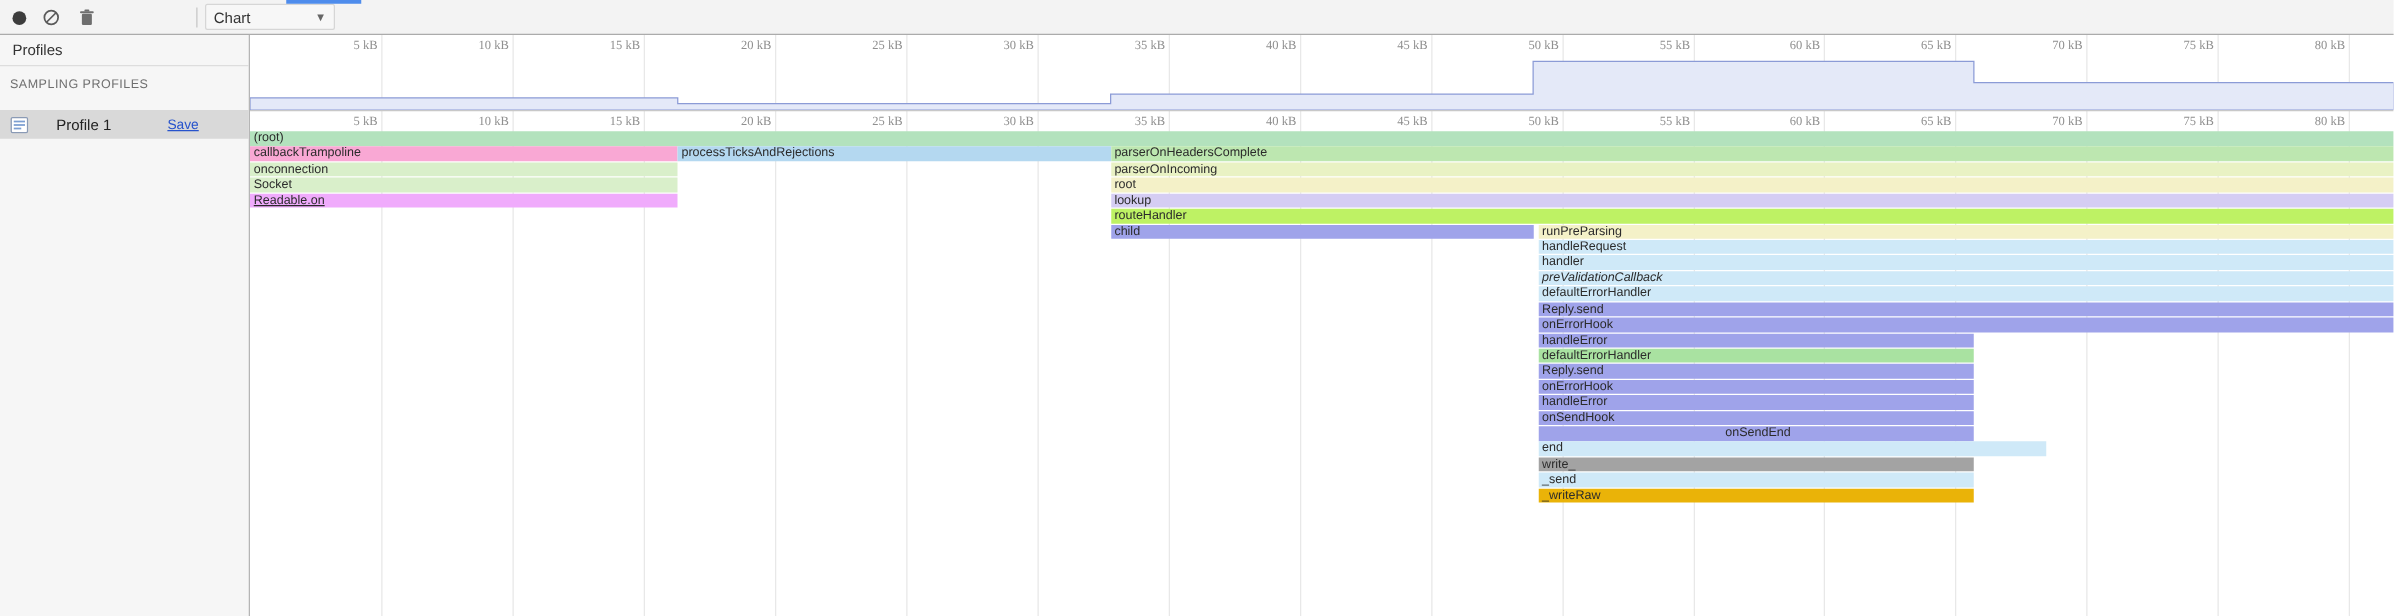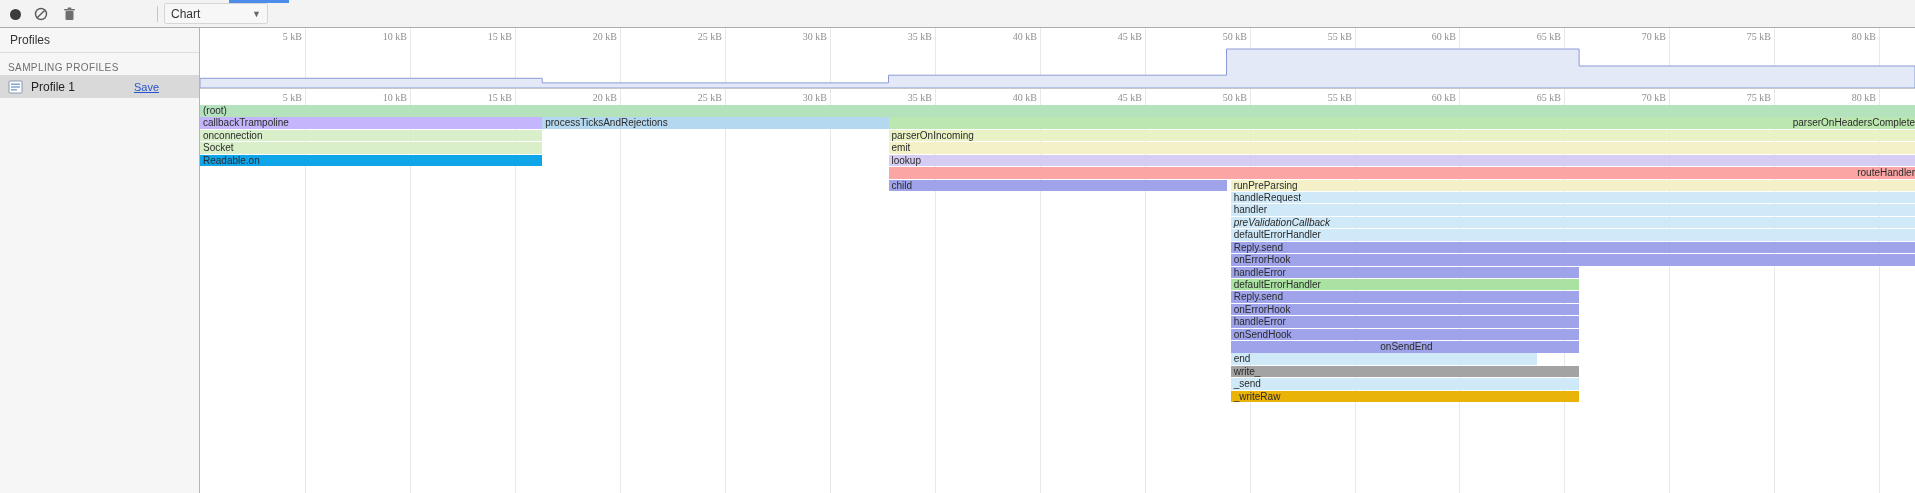--- a/index.html
+++ b/index.html
@@ -20,23 +20,23 @@
                  display:flex; align-items:center; justify-content:space-between;
                  padding:0 6px; font-size:12px; color:#333; cursor:pointer;
                  border:1px solid #d6d6d6; background:#f7f7f7; border-radius:2px; }
   .view-select .arrow { font-size:9px; color:#666; }
 
   
   .sidebar { position:absolute; left:0; top:28px; width:200px; height:465px;
              background:#f6f6f6; border-right:1px solid #b5b5b5; }
   .sidebar-title { height:25px; line-height:25px; padding-left:10px; font-size:12px;
                    color:#333; border-bottom:1px solid #ddd; }
-  .sidebar-section { padding:9px 0 2px 8px; font-size:10px; color:#6f6f6f;
+  .sidebar-section { padding:9px 0 15px 8px; font-size:10px; color:#6f6f6f;
                      letter-spacing:0.4px; }
-  .profile-item { height:23px; display:flex; align-items:center; gap:8px;
+  .profile-item { height:23px; display:flex; align-items:center; gap:22px;
                   padding:0 40px 0 8px; background:#d9d9d9; cursor:pointer; }
   .profile-name { font-size:12px; color:#222; flex:1; }
   .save-link { font-size:11px; color:#2753cc; text-decoration:underline; cursor:pointer; }
 
   
   .chart { position:absolute; left:200px; top:28px; width:1715px; height:465px;
            background:#fff; overflow:hidden; }
   #gridlines { position:absolute; inset:0; z-index:0; }
   .gridline { position:absolute; top:0; bottom:0; width:1px; background:#e8e8e8; }
   .ruler { position:absolute; left:0; width:100%; z-index:2; }
@@ -152,45 +152,45 @@
         <span class="tick-label" style="left: 1050px;">50 kB</span>
         <span class="tick-label" style="left: 1155px;">55 kB</span>
         <span class="tick-label" style="left: 1259px;">60 kB</span>
         <span class="tick-label" style="left: 1364px;">65 kB</span>
         <span class="tick-label" style="left: 1469px;">70 kB</span>
         <span class="tick-label" style="left: 1574px;">75 kB</span>
         <span class="tick-label" style="left: 1679px;">80 kB</span>
       </div>
     <div class="flame-rows" id="flame-rows">
         <div class="bar" style="left: 0px; width: 1715px; top: 0px; background: rgb(179, 226, 189);">(root)</div>
-        <div class="bar" style="left: 0px; width: 342.2px; top: 12.4px; background: #c4b5fd;">callbackTrampoline</div>
+        <div class="bar" style="left: 0px; width: 342.2px; top: 12.4px; background: #f9a8d4;">callbackTrampoline</div>
         <div class="bar" style="left: 342.2px; width: 346.4px; top: 12.4px; background: rgb(180, 216, 240);">processTicksAndRejections</div>
-        <div class="bar" style="left: 688.5px; width: 1026.5px; top: 12.4px; background: rgb(189, 231, 176); text-align: right;">parserOnHeadersComplete</div>
+        <div class="bar" style="left: 688.5px; width: 1026.5px; top: 12.4px; background: rgb(189, 231, 176);">parserOnHeadersComplete</div>
         <div class="bar" style="left: 0px; width: 342.2px; top: 24.8px; background: rgb(217, 239, 202);">onconnection</div>
         <div class="bar" style="left: 688.5px; width: 1026.5px; top: 24.8px; background: rgb(233, 242, 196);">parserOnIncoming</div>
         <div class="bar" style="left: 0px; width: 342.2px; top: 37.3px; background: rgb(217, 239, 202);">Socket</div>
-        <div class="bar" style="left: 688.5px; width: 1026.5px; top: 37.3px; background: rgb(244, 241, 200);">emit</div>
-        <div class="bar" style="left: 0px; width: 342.2px; top: 49.7px; background: #0ea5e9;">Readable.on</div>
+        <div class="bar" style="left: 688.5px; width: 1026.5px; top: 37.3px; background: rgb(244, 241, 200);">root</div>
+        <div class="bar" style="left: 0px; width: 342.2px; top: 49.7px; background: #f0abfc; text-decoration: underline;">Readable.on</div>
         <div class="bar" style="left: 688.5px; width: 1026.5px; top: 49.7px; background: rgb(213, 205, 243);">lookup</div>
-        <div class="bar" style="left: 688.5px; width: 1026.5px; top: 62.1px; background: #fca5a5; text-align: right;">routeHandler</div>
+        <div class="bar" style="left: 688.5px; width: 1026.5px; top: 62.1px; background: #bef264;">routeHandler</div>
         <div class="bar" style="left: 688.5px; width: 338px; top: 74.5px; background: rgb(159, 163, 234);">child</div>
         <div class="bar" style="left: 1030.7px; width: 684.3px; top: 74.5px; background: rgb(244, 241, 200);">runPreParsing</div>
         <div class="bar" style="left: 1030.7px; width: 684.3px; top: 86.9px; background: rgb(207, 233, 248);">handleRequest</div>
         <div class="bar" style="left: 1030.7px; width: 684.3px; top: 99.4px; background: rgb(207, 233, 248);">handler</div>
         <div class="bar" style="left: 1030.7px; width: 684.3px; top: 111.8px; background: rgb(207, 233, 248); font-style: italic;">preValidationCallback</div>
         <div class="bar" style="left: 1030.7px; width: 684.3px; top: 124.2px; background: rgb(207, 233, 248);">defaultErrorHandler</div>
         <div class="bar" style="left: 1030.7px; width: 684.3px; top: 136.6px; background: rgb(159, 163, 234);">Reply.send</div>
         <div class="bar" style="left: 1030.7px; width: 684.3px; top: 149px; background: rgb(159, 163, 234);">onErrorHook</div>
         <div class="bar" style="left: 1030.7px; width: 348.5px; top: 161.5px; background: rgb(159, 163, 234);">handleError</div>
         <div class="bar" style="left: 1030.7px; width: 348.5px; top: 173.9px; background: rgb(169, 226, 161);">defaultErrorHandler</div>
         <div class="bar" style="left: 1030.7px; width: 348.5px; top: 186.3px; background: rgb(159, 163, 234);">Reply.send</div>
         <div class="bar" style="left: 1030.7px; width: 348.5px; top: 198.7px; background: rgb(159, 163, 234);">onErrorHook</div>
         <div class="bar" style="left: 1030.7px; width: 348.5px; top: 211.1px; background: rgb(159, 163, 234);">handleError</div>
         <div class="bar" style="left: 1030.7px; width: 348.5px; top: 223.6px; background: rgb(159, 163, 234);">onSendHook</div>
         <div class="bar" style="left: 1030.7px; width: 348.5px; top: 236px; background: rgb(159, 163, 234); text-align: center;">onSendEnd</div>
-        <div class="bar" style="left: 1030.7px; width: 306px; top: 248.4px; background: rgb(207, 233, 248);">end</div>
+        <div class="bar" style="left: 1030.7px; width: 406px; top: 248.4px; background: rgb(207, 233, 248);">end</div>
         <div class="bar" style="left: 1030.7px; width: 348.5px; top: 260.8px; background: #a3a3a3;">write_</div>
         <div class="bar" style="left: 1030.7px; width: 348.5px; top: 273.2px; background: rgb(207, 233, 248);">_send</div>
         <div class="bar" style="left: 1030.7px; width: 348.5px; top: 285.7px; background: #eab308;">_writeRaw</div>
       </div>
   </div>
 
 </div>
 
 </body></html>

